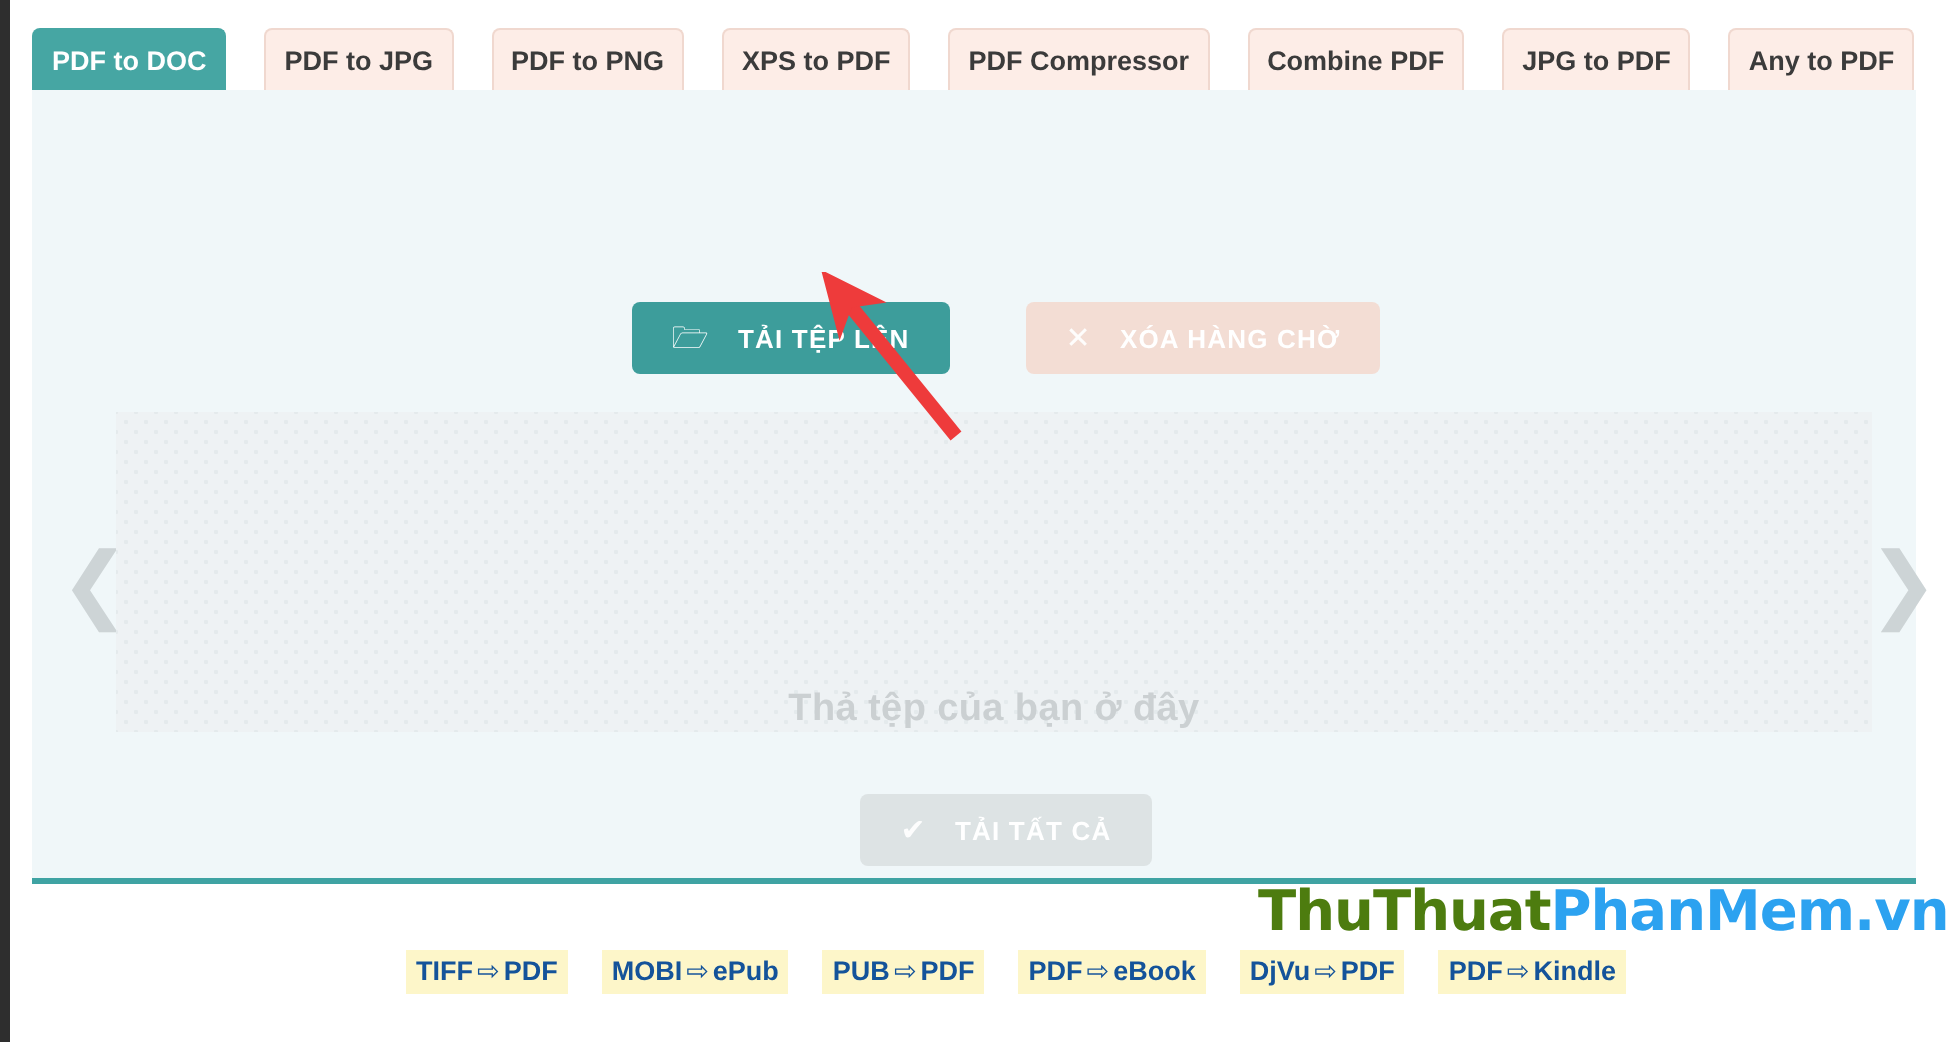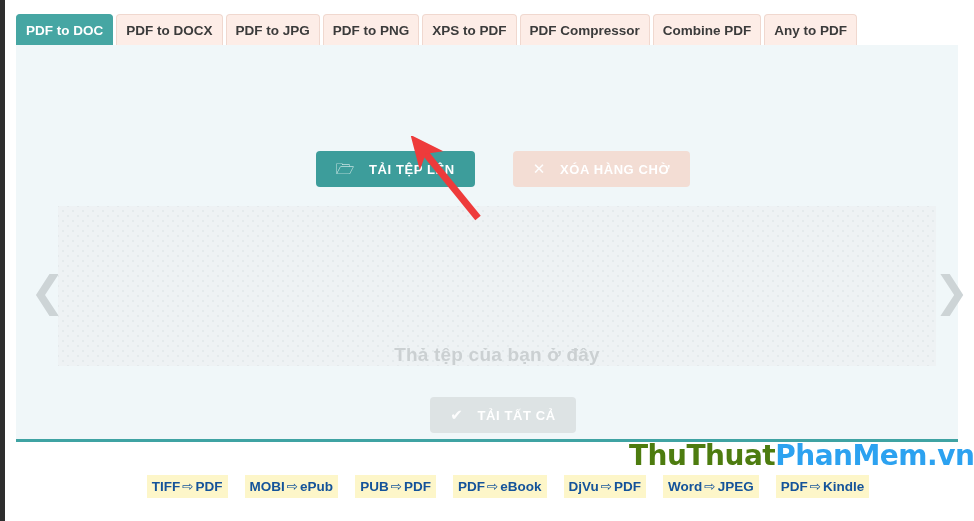--- a/index.html
+++ b/index.html
@@ -24,21 +24,21 @@
     background: #2e2e2e;
   }
 
   
   #tabbar {
     position: absolute;
     left: 16px; top: 14px;
     width: 942px; height: 32px;
     display: flex;
     align-items: stretch;
-    gap: 3px;
+    gap: 19px;
   }
   .tab {
     background: #fdede7;
     border: 1px solid #f0d8cf;
     border-bottom: none;
     border-radius: 4px 4px 0 0;
     color: #3b3b3b;
     font-size: 13.5px;
     font-weight: bold;
     display: flex;
@@ -215,36 +215,36 @@
 
 <div id="page">
 
   <div id="left-edge"></div>
 
   <div id="tabbar">
       <div class="tab active">
         <span>PDF to DOC</span>
       </div>
       <div class="tab">
-        <span>PDF to DOCX</span>
-      </div>
-      <div class="tab">
         <span>PDF to JPG</span>
       </div>
       <div class="tab">
         <span>PDF to PNG</span>
       </div>
       <div class="tab">
         <span>XPS to PDF</span>
       </div>
       <div class="tab">
         <span>PDF Compressor</span>
       </div>
       <div class="tab">
         <span>Combine PDF</span>
+      </div>
+      <div class="tab">
+        <span>JPG to PDF</span>
       </div>
       <div class="tab">
         <span>Any to PDF</span>
       </div>
     </div>
 
   <div id="panel">
 
     <div id="chev-left" class="chev">❮</div>
     <div id="chev-right" class="chev">❯</div>
@@ -285,17 +285,16 @@
     </defs>
     <line x1="83" y1="82" x2="27" y2="13" stroke="#ee3b3b" stroke-width="7" stroke-linecap="butt" marker-end="url(#ah)"></line>
   </svg>
 
   <div id="linkrow">
       <a class="qlink"><span>TIFF</span><span class="ar">⇨</span><span>PDF</span></a>
       <a class="qlink"><span>MOBI</span><span class="ar">⇨</span><span>ePub</span></a>
       <a class="qlink"><span>PUB</span><span class="ar">⇨</span><span>PDF</span></a>
       <a class="qlink"><span>PDF</span><span class="ar">⇨</span><span>eBook</span></a>
       <a class="qlink"><span>DjVu</span><span class="ar">⇨</span><span>PDF</span></a>
-      <a class="qlink"><span>Word</span><span class="ar">⇨</span><span>JPEG</span></a>
       <a class="qlink"><span>PDF</span><span class="ar">⇨</span><span>Kindle</span></a>
     </div>
 
 </div>
 
 </body></html>

